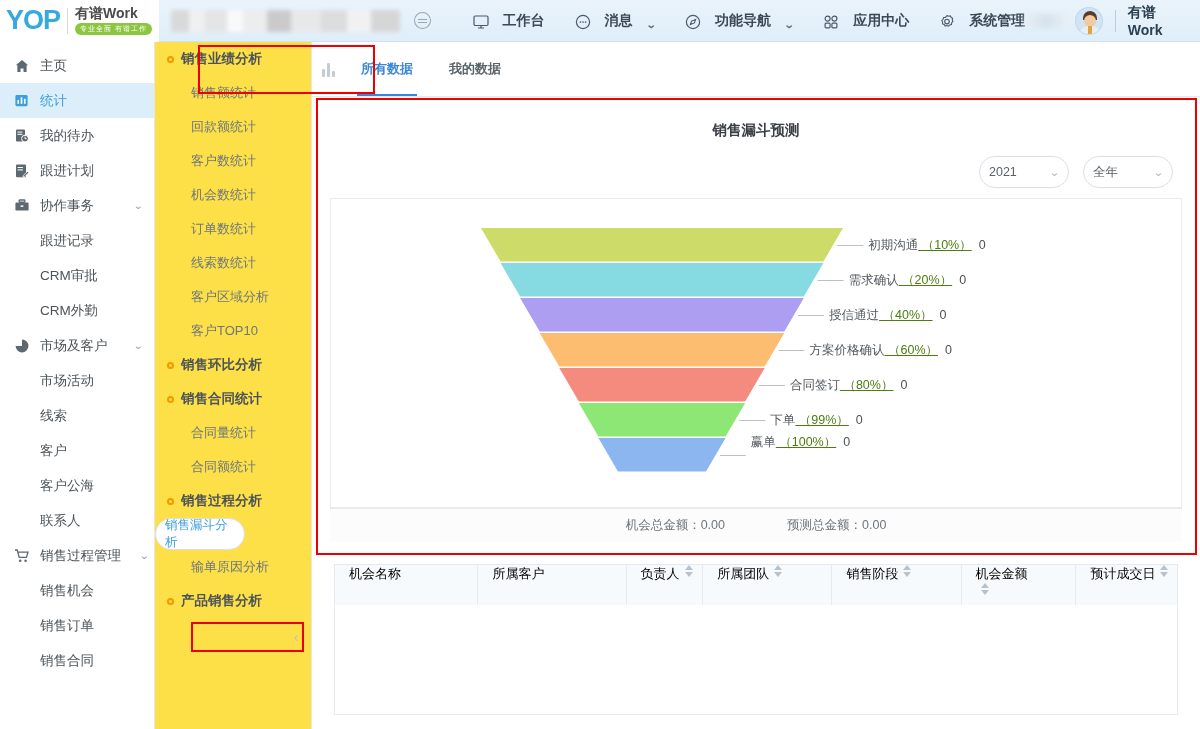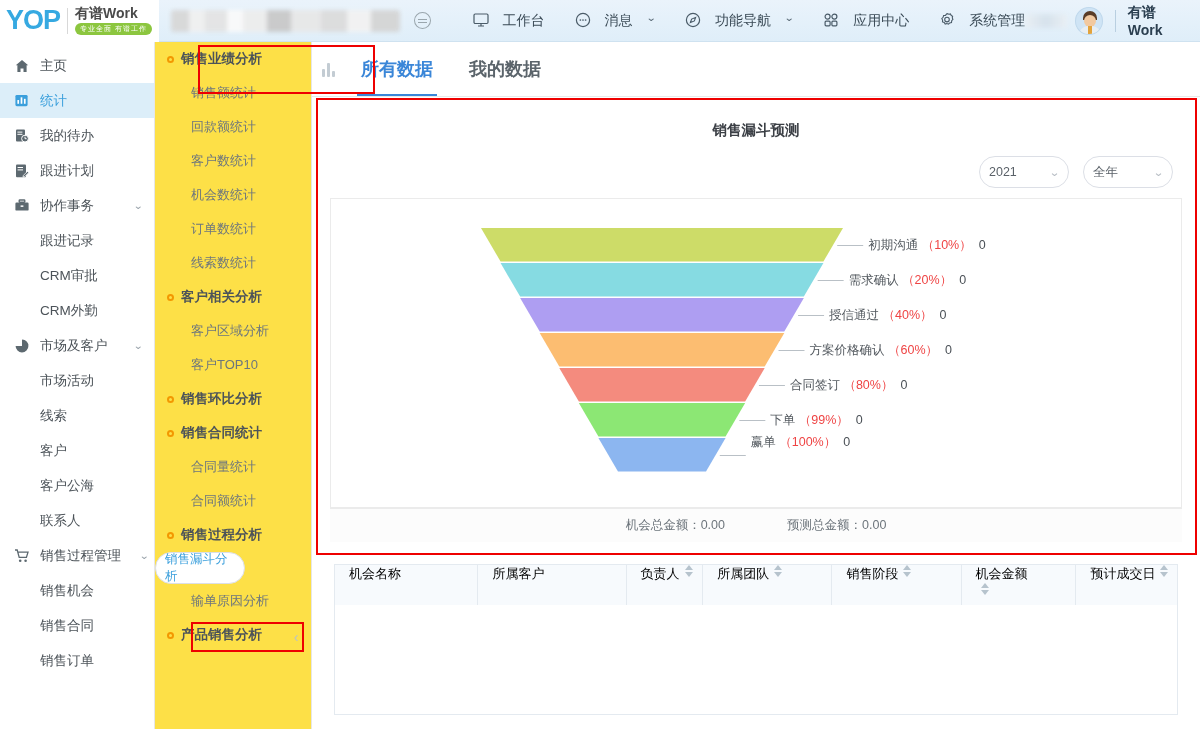--- a/index.html
+++ b/index.html
@@ -42,22 +42,22 @@
     margin-left: 14px; width: 17px; height: 17px; border-radius: 50%;
     border: 1.4px solid #9aa6ad; position: relative;
   }
   .circle-ico::before, .circle-ico::after {
     content:""; position:absolute; left:3px; height:1.4px; background:#9aa6ad;
   }
   .circle-ico::before { top:5.5px; width:9px; }
   .circle-ico::after { top:9px; width:9px; }
 
   .topnav { display:flex; align-items:center; margin-left: 42px; gap: 30px; }
-  .topnav-item { display:flex; align-items:flex-start; gap:14px; font-size:14px; color:#3a4a56;
-    cursor: pointer; white-space: nowrap; }
+  .topnav-item { display:flex; align-items:flex-end; gap:14px; font-size:14px; color:#3a4a56;
+    cursor: pointer; white-space: nowrap; font-weight: bold; }
   .topnav-item svg { display:block; }
   .caret { font-size: 10px; color:#5a6a76; transform: scaleX(1.3); }
 
   .top-right { margin-left:auto; display:flex; align-items:center; padding-right:10px; gap:8px; }
   .name-blur { width: 42px; height: 14px; border-radius:2px;
     background: linear-gradient(90deg,#e9eff4,#d6e2ec,#e9eff4); filter: blur(2px); }
   .avatar { width:28px; height:28px; border-radius:50%; background:#cfe4f5; overflow:hidden;
     position:relative; border:1px solid #bfd8ec; }
   .avatar .hair { position:absolute; left:7px; top:3px; width:14px; height:9px;
     background:#5a3c26; border-radius:7px 7px 0 0; }
@@ -105,41 +105,41 @@
     display:flex; align-items:center; justify-content:center; color:#b9c2c8;
     font-size:14px; cursor:pointer; }
 
   
   .main { position:absolute; left:312px; top:42px; width:888px; height:687px;
     background:#ffffff; }
   .tabs { height:55px; display:flex; align-items:center; padding-left:10px;
     border-bottom:1px solid #e9e9e9; background:#fff; }
   .tabs .barico { margin-right:8px; display:flex; align-items:flex-end; gap:2px; height:15px; }
   .tabs .barico i { display:block; width:3px; background:#c3ccd3; border-radius:1px; }
-  .tab { font-size:18px; color:#5b646b; padding:8px 18px; height:54px; display:flex;
+  .tab { font-size:13px; color:#5b646b; padding:8px 18px; height:54px; display:flex;
     align-items:center; cursor:pointer; position:relative; font-weight:bold; }
   .tab.active { color:#3a86d8; }
   .tab.active::after { content:""; position:absolute; left:14px; right:14px; bottom:0;
     height:2.5px; background:#3a86d8; }
 
   
   .chart-panel { position:relative; margin:0; padding:14px 18px 10px 18px; }
   .chart-title { text-align:center; font-size:14.5px; font-weight:bold; color:#3b3f45;
     margin-top:10px; }
   .selects { display:flex; justify-content:flex-end; gap:14px; margin-top:16px; padding-right:9px;}
   .sel { width:90px; height:32px; border:1px solid #dcdfe6; border-radius:16px;
     display:flex; align-items:center; padding:0 9px; font-size:12.5px; color:#5a6168;
     background:#fff; cursor:pointer; }
   .sel .sc { margin-left:auto; color:#b7bdc4; font-size:11px; transform:scaleX(1.2); }
 
   .chart-card { margin-top:10px; border:1px solid #ebebeb; background:#fff;
     height:310px; position:relative; overflow:hidden; }
   .funnel-svg { position:absolute; left:0; top:0; }
   .fn-label { position:absolute; font-size:12.5px; color:#52585e; white-space:nowrap; }
-  .fn-label .pct { color:#ef4444; }
+  .fn-label .pct { color:#4d7c0f;text-decoration:underline; }
   .fn-label .val { margin-left:7px; color:#4b5157; }
 
   .chart-foot { height:34px; border-top:1px solid #ebebeb; background:#fcfcfc;
     display:flex; align-items:center; justify-content:center; gap:62px;
     font-size:12.5px; color:#6d757c; margin-top:0; }
 
   
   .tbl { margin:22px 4px 0 4px; border:1px solid #e4eaf0; border-bottom:none; }
   .tbl-head { display:flex; height:40px; background:#f7fafd; }
   .th { display:flex; align-items:flex-start; font-size:13px; color:#000000;
@@ -325,24 +325,24 @@
               <circle cx="11.6" cy="12.8" r="1.3" fill="#5d6970"></circle>
             </svg>
         </span>
         <span>销售过程管理</span>
         <span class="chev" style="margin-right:6px">⌄</span>
       </div>
       <div class="nav-sub">
         <span>销售机会</span>
       </div>
       <div class="nav-sub">
+        <span>销售订单</span>
+      </div>
+      <div class="nav-sub">
         <span>销售合同</span>
-      </div>
-      <div class="nav-sub">
-        <span>销售订单</span>
       </div>
     </div>
   </div>
 
   <div class="menu2">
     <div class="m2-group">
       <span class="bullet"></span>
       <span>销售业绩分析</span>
     </div>
     <div class="m2-leaf">
@@ -357,24 +357,20 @@
     <div class="m2-leaf">
         <span>机会数统计</span>
       </div>
     <div class="m2-leaf">
         <span>订单数统计</span>
       </div>
     <div class="m2-leaf">
         <span>线索数统计</span>
       </div>
 
-    <div class="m2-group">
-      <span class="bullet"></span>
-      <span>客户相关分析</span>
-    </div>
     <div class="m2-leaf">
         <span>客户区域分析</span>
       </div>
     <div class="m2-leaf">
         <span>客户TOP10</span>
       </div>
 
     <div class="m2-group">
       <span class="bullet"></span>
       <span>销售环比分析</span>

